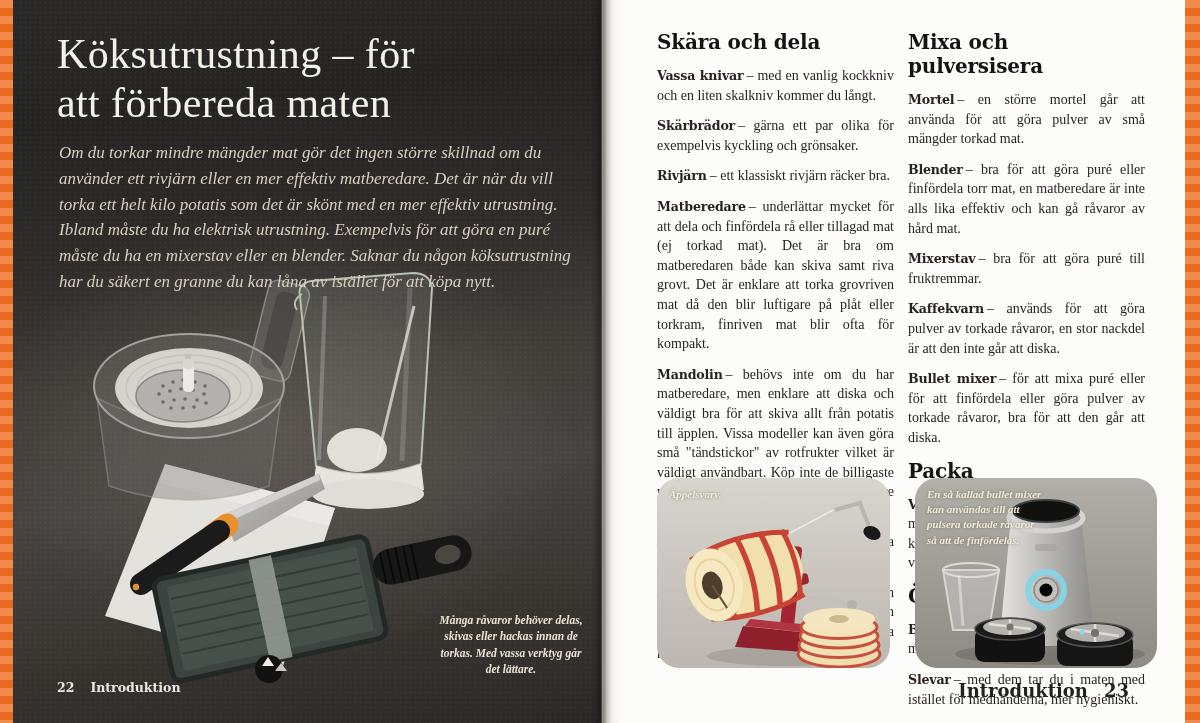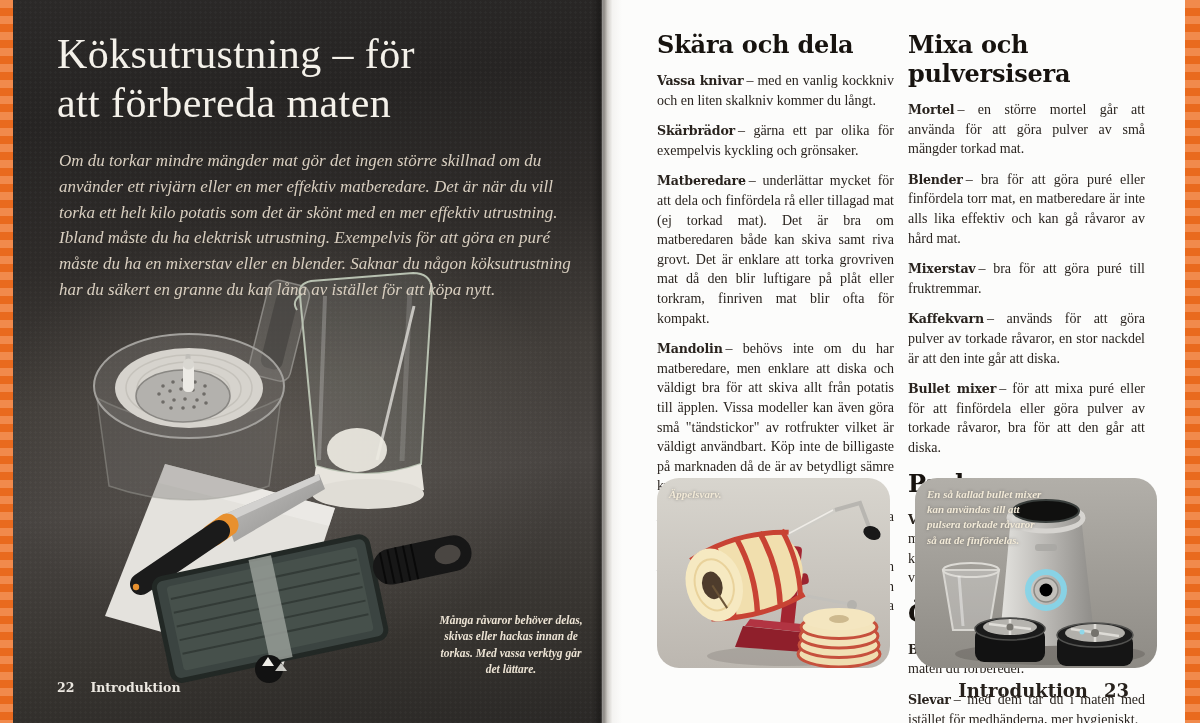--- a/index.html
+++ b/index.html
@@ -18,39 +18,39 @@
     background:
       radial-gradient(ellipse 70% 45% at 46% 60%, rgba(125,119,111,0.38), rgba(0,0,0,0) 70%),
       linear-gradient(173deg,#2b2928 0%,#262423 16%,#2e2b29 34%,#413d39 52%,#474340 66%,#36332f 86%,#2a2826 100%);
   }
   .page-left .texture { left:0; top:0; width:100%; height:100%;
     background-image:radial-gradient(rgba(255,255,255,0.05) 1px, transparent 1.4px);
     background-size:5px 5px; opacity:.5; }
   .lp-title { left:44px; top:30px; width:520px;
     font:400 42px/1.17 "Liberation Serif", serif; color:#f4f1ea; letter-spacing:.4px; }
   .lp-title span { display:block; }
-  .lp-intro { left:46px; top:148px; width:516px;
+  .lp-intro { left:46px; top:140px; width:516px;
     font:italic 400 17px/1.52 "Liberation Serif", serif; color:#d9cfc0; }
   .lp-caption { right:16px; top:612px; width:150px; text-align:center;
     font:italic 700 11.5px/1.42 "Liberation Serif", serif; color:#ece3d4; }
   .lp-footer { left:44px; top:680px; font-family:"DejaVu Serif", serif;
     font-weight:700; font-size:12.5px; color:#ece8e1; }
   .lp-footer .num { margin-right:16px; }
   .scene { left:0; top:268px; width:589px; height:455px; }
 
   
   .page-right { left:612px; top:0; width:573px; height:723px; background:#fcfcfb; }
   .gutter { left:592px; top:0; width:30px; height:723px; z-index:4; pointer-events:none;
     background:linear-gradient(90deg, rgba(12,11,10,0) 0%, rgba(12,11,10,0.40) 28%,
       #8f8b86 40%, #cfccc7 52%, #f4f3f1 68%, rgba(252,252,251,0) 100%); }
 
   .col { top:30px; width:237px; }
   .col1 { left:45px; }
   .col2 { left:296px; }
-  h2 { font-family:"DejaVu Serif", serif; font-weight:700; font-size:24px;
+  h2 { font-family:"DejaVu Serif", serif; font-weight:700; font-size:20px;
     color:#17130f; margin:0 0 12px 0; letter-spacing:-0.2px; }
   h2.sub { margin-top:10px; }
   p.item { font:400 14px/1.40 "Liberation Serif", serif; color:#29231e;
     text-align:justify; margin:0 0 11px 0; }
   p.item .term { font-family:"DejaVu Serif", serif; font-weight:700;
     font-size:12.6px; letter-spacing:-0.2px; margin-right:3px; }
 
   .photo { top:478px; height:190px; overflow:hidden;border-radius:22px; }
   .photo1 { left:45px;  width:233px; }
   .photo2 { left:303px; width:242px; }
@@ -186,20 +186,21 @@
 </div>
 
 <div class="abs gutter"></div>
 
 <div class="abs page-right">
 
   <div class="abs col col1">
     <h2>Skära och dela</h2>
     <p class="item"><span class="term">Vassa knivar</span><span>– med en vanlig kockkniv och en liten skalkniv kommer du långt.</span></p>
     <p class="item"><span class="term">Skärbrädor</span><span>– gärna ett par olika för exempelvis kyckling och grönsaker.</span></p>
+    <p class="item"><span class="term">Rivjärn</span><span>– ett klassiskt rivjärn räcker bra.</span></p>
     <p class="item"><span class="term">Matberedare</span><span>– underlättar mycket för att dela och finfördela rå eller tillagad mat (ej torkad mat). Det är bra om matberedaren både kan skiva samt riva grovt. Det är enklare att torka grovriven mat då den blir luftigare på plåt eller torkram, finriven mat blir ofta för kompakt.</span></p>
     <p class="item"><span class="term">Mandolin</span><span>– behövs inte om du har matberedare, men enklare att diska och väldigt bra för att skiva allt från potatis till äpplen. Vissa modeller kan även göra små "tändstickor" av rotfrukter vilket är väldigt användbart. Köp inte de billigaste på marknaden då de är av betydligt sämre kvalitet än de lite dyrare.</span></p>
     <p class="item"><span class="term">Äppelklyftare</span><span>– praktiskt när du ska torka äpplen. Kärnar ur och klyftar.</span></p>
     <p class="item"><span class="term">Äppelsvarv</span><span>– kärnar ur, skivar och skalar äpplen supersnabbt och säkrare än en mandolin. Fungerar även till stora potatisar.</span></p>
   </div>
 
   <div class="abs col col2">
     <h2>Mixa och pulversisera</h2>
     <p class="item"><span class="term">Mortel</span><span>– en större mortel går att använda för att göra pulver av små mängder torkad mat.</span></p>
     <p class="item"><span class="term">Blender</span><span>– bra för att göra puré eller finfördela torr mat, en matberedare är inte alls lika effektiv och kan gå råvaror av hård mat.</span></p>

